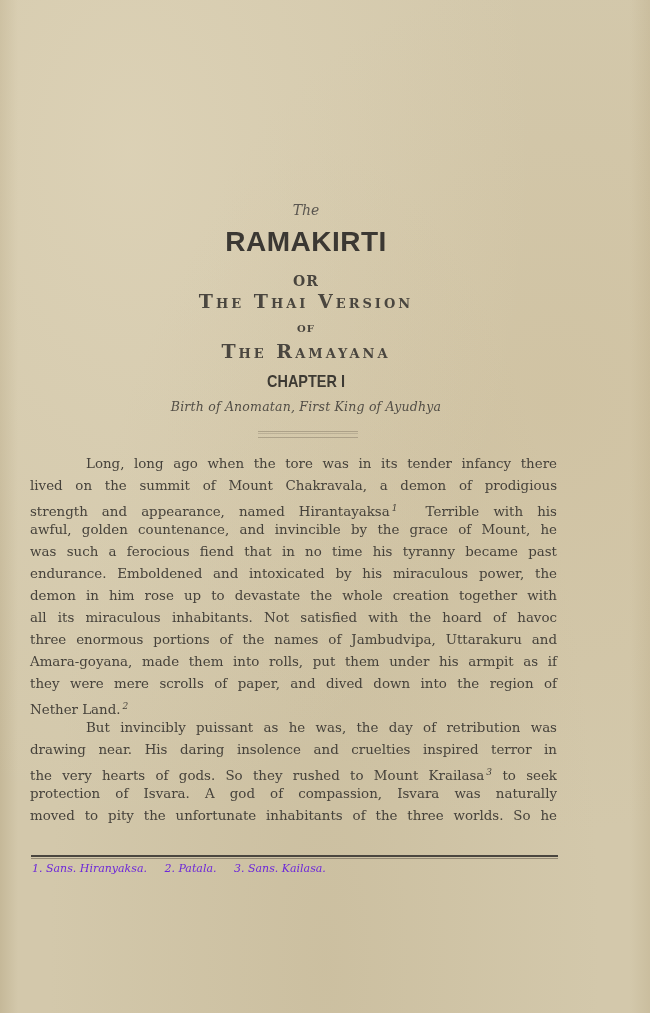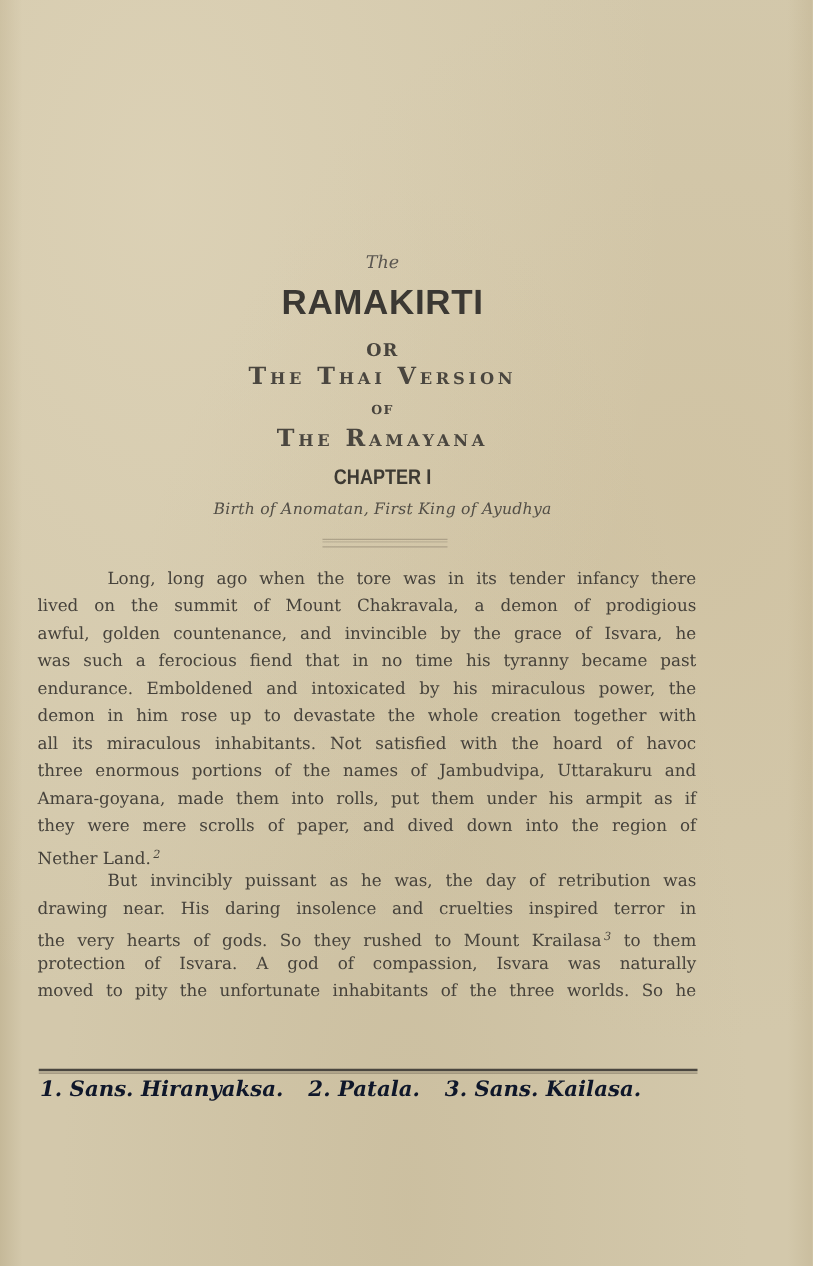--- a/index.html
+++ b/index.html
@@ -145,24 +145,23 @@
     position: absolute;
     left: 0; right: 0; top: 1px;
     border-top: 1px solid rgba(110,100,85,0.6);
   }
   .footnotes {
     position: absolute;
     top: 862px;
     left: 32px;
     font-family: "DejaVu Serif", serif;
     font-style: italic;
-    font-size: 17px;
-    color: #0f172a;
+    font-size: 11px;
+    color: #6d28d9;
     white-space: nowrap;
-    font-weight: bold;
   }
   .footnotes span.fnitem {
     margin-right: 14px;
   }
 </style>
 </head>
 <body>
 
 <div class="page">
 
@@ -173,34 +172,35 @@
   <div class="heading-block of-word">OF</div>
   <div class="heading-block small-caps-title ramayana">The Ramayana</div>
   <div class="heading-block chapter">CHAPTER I</div>
   <div class="heading-block subtitle">Birth of Anomatan, First King of Ayudhya</div>
   <div class="ornament-rule"></div>
 
   <div class="body-text">
     <div>
       <span class="line indent">Long, long ago when the tore was in its tender infancy there</span>
       <span class="line">lived on the summit of Mount Chakravala, a demon of prodigious</span>
-      <span class="line">awful, golden countenance, and invincible by the grace of Isvara, he</span>
+      <span class="line"><span>strength and appearance, named Hirantayaksa</span><sup class="fn">1</sup>&nbsp;&nbsp;<span>Terrible with his</span></span>
+      <span class="line">awful, golden countenance, and invincible by the grace of Mount, he</span>
       <span class="line">was such a ferocious fiend that in no time his tyranny became past</span>
       <span class="line">endurance. Emboldened and intoxicated by his miraculous power, the</span>
       <span class="line">demon in him rose up to devastate the whole creation together with</span>
       <span class="line">all its miraculous inhabitants. Not satisfied with the hoard of havoc</span>
       <span class="line">three enormous portions of the names of Jambudvipa, Uttarakuru and</span>
       <span class="line">Amara-goyana, made them into rolls, put them under his armpit as if</span>
       <span class="line">they were mere scrolls of paper, and dived down into the region of</span>
       <span class="line last"><span>Nether Land.</span><sup class="fn">2</sup></span>
     </div>
     <div>
       <span class="line indent">But invincibly puissant as he was, the day of retribution was</span>
       <span class="line">drawing near. His daring insolence and cruelties inspired terror in</span>
-      <span class="line"><span>the very hearts of gods. So they rushed to Mount Krailasa</span><sup class="fn">3</sup> <span>to them</span></span>
+      <span class="line"><span>the very hearts of gods. So they rushed to Mount Krailasa</span><sup class="fn">3</sup> <span>to seek</span></span>
       <span class="line">protection of Isvara. A god of compassion, Isvara was naturally</span>
       <span class="line">moved to pity the unfortunate inhabitants of the three worlds. So he</span>
     </div>
   </div>
 
   <div class="footnote-rule"></div>
 
   <div class="footnotes">
     <span class="fnitem">1. Sans. Hiranyaksa.</span>
     <span class="fnitem">2. Patala.</span>

